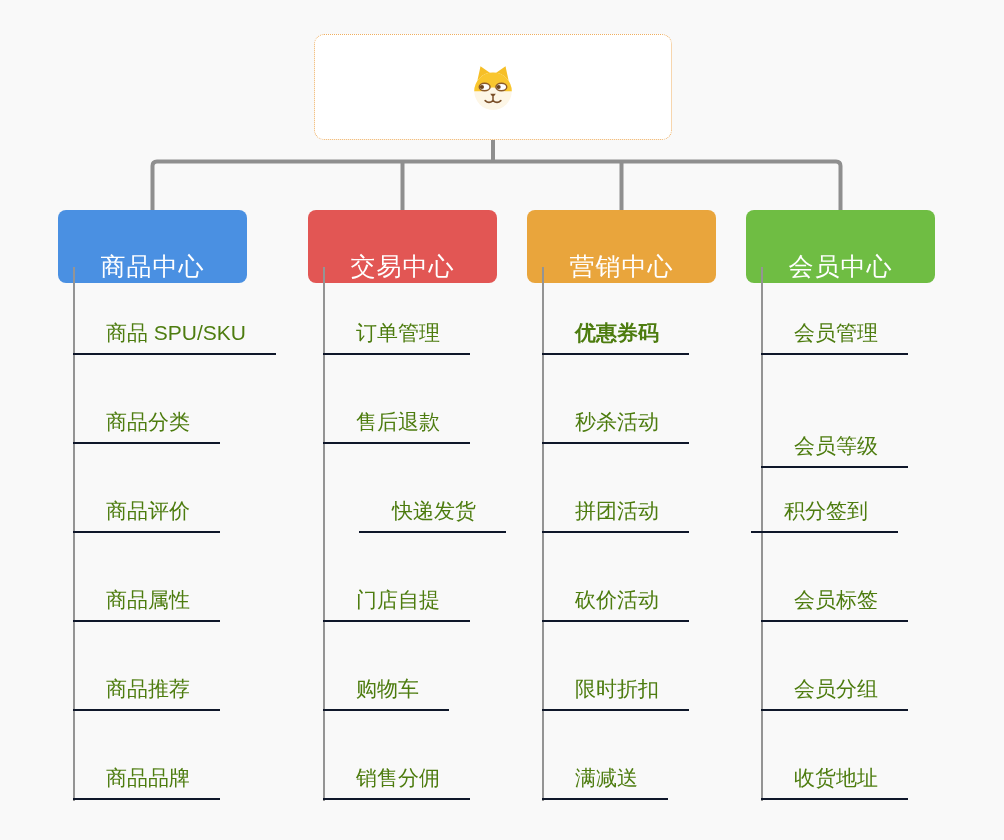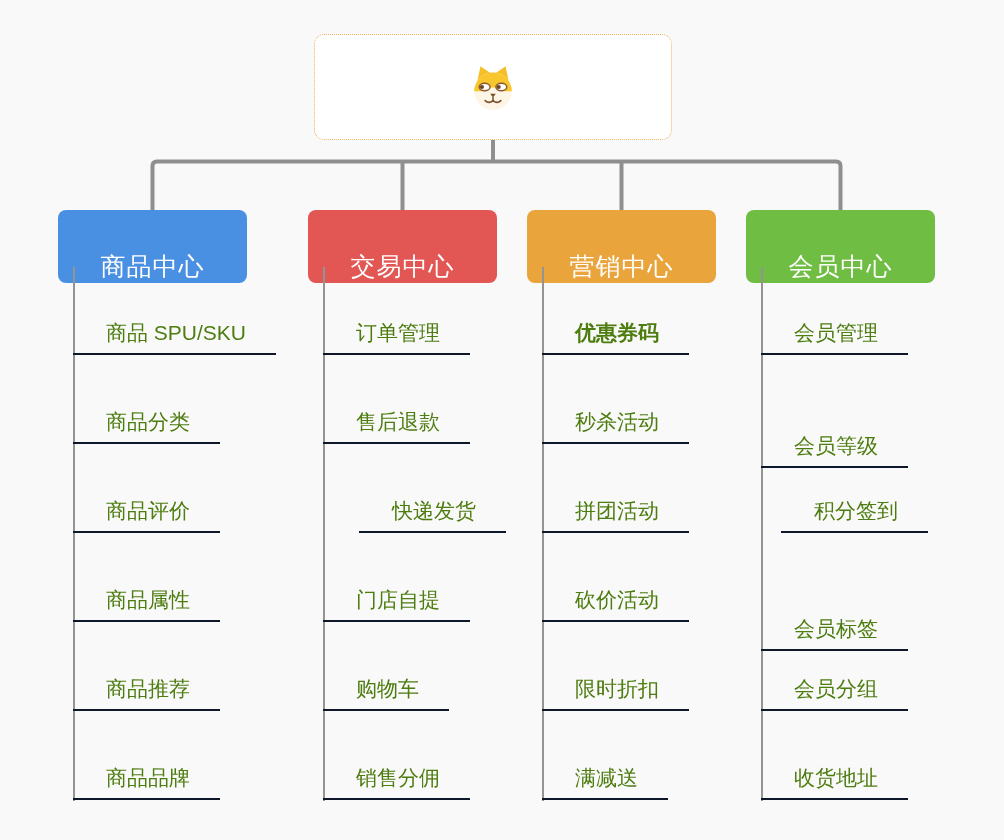--- a/index.html
+++ b/index.html
@@ -106,19 +106,19 @@
       <div class="leaf" style="left: 542px; top: 495px;">拼团活动</div>
       <div class="leaf" style="left: 542px; top: 584px;">砍价活动</div>
       <div class="leaf" style="left: 542px; top: 673px;">限时折扣</div>
       <div class="leaf" style="left: 542px; top: 762px;">满减送</div>
       <div class="branch-box" style="left: 746px; background: rgb(111, 189, 67);">
         <span class="branch-label">会员中心</span>
       </div>
       <div class="branch-vline" style="left: 761px;"></div>
       <div class="leaf" style="left: 761px; top: 317px;">会员管理</div>
       <div class="leaf" style="left: 761px; top: 406px; margin-top: 24px;">会员等级</div>
-      <div class="leaf" style="left: 781px; top: 495px;">积分签到</div>
-      <div class="leaf" style="left: 761px; top: 613px;">会员标签</div>
+      <div class="leaf" style="left: 751px; top: 495px;">积分签到</div>
+      <div class="leaf" style="left: 761px; top: 584px;">会员标签</div>
       <div class="leaf" style="left: 761px; top: 673px;">会员分组</div>
       <div class="leaf" style="left: 761px; top: 762px;">收货地址</div>
     </div>
 
 </div>
 
 </body></html>

